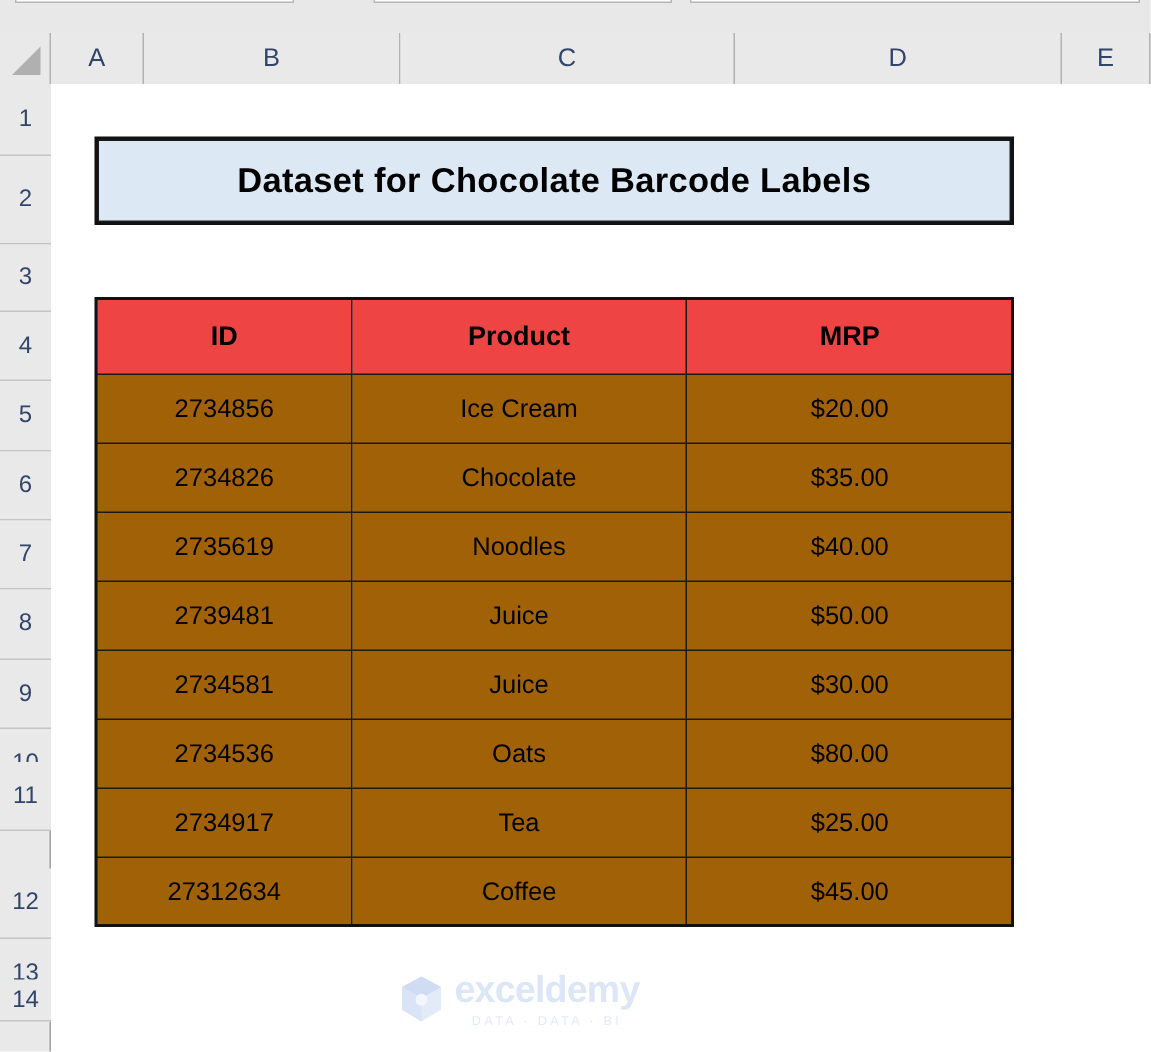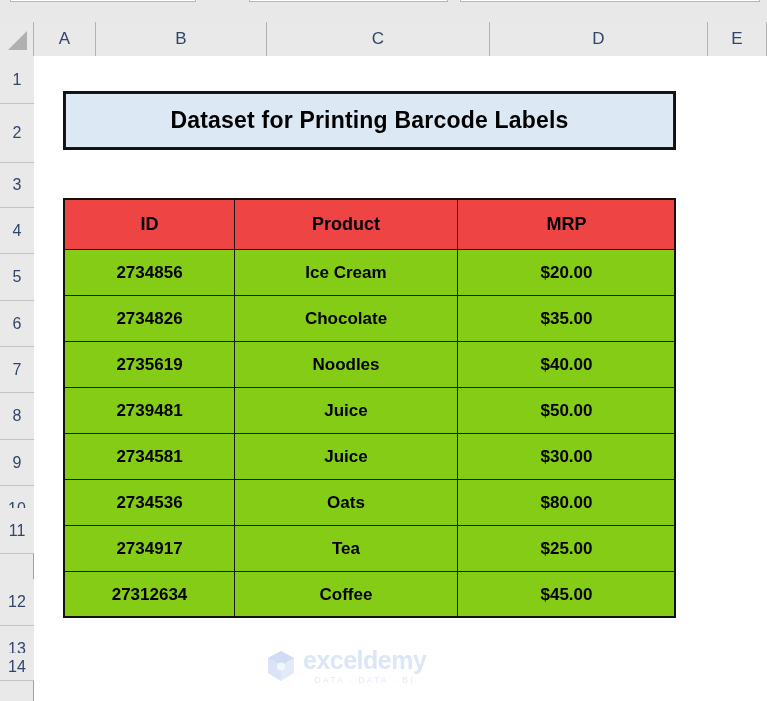--- a/index.html
+++ b/index.html
@@ -107,21 +107,21 @@
     color:#000000;
     height:46px;
     padding:0;
   }
   #data-table thead th {
     background:#ef4444;
     font-weight:bold;
     font-size:18px;
     height:50px;
   }
-  #data-table tbody td { background:#84cc16; font-weight:bold; }
+  #data-table tbody td { background:#a16207; font-weight:normal; }
   #data-table .col-id  { width:170px; }
   #data-table .col-prd { width:223px; }
   #data-table .col-mrp { width:218px; }
 
   
   #data-table { outline:none; }
   #table-outline {
     position:absolute; left:63px; top:176px;
     width:613px; height:420px;
     border:2px solid #111111;
@@ -189,21 +189,21 @@
       <div class="row-head" style="top: 430px; height: 47px;">10</div>
       <div class="row-head" style="top: 452px; height: 46px;">11</div>
       <div class="row-head" style="top: 523px; height: 47px;">12</div>
       <div class="row-head" style="top: 570px; height: 47px;">13</div>
       <div class="row-head" style="top: 597px; height: 28px;">14</div>
     </div>
 
   <div id="cell-area"></div>
 
   <div id="title-banner">
-    <span id="title-text">Dataset for Printing Barcode Labels</span>
+    <span id="title-text">Dataset for Chocolate Barcode Labels</span>
   </div>
   <div id="title-outline"></div>
 
   <table id="data-table">
     <thead>
       <tr>
         <th class="col-id">ID</th>
         <th class="col-prd">Product</th>
         <th class="col-mrp">MRP</th>
       </tr>

